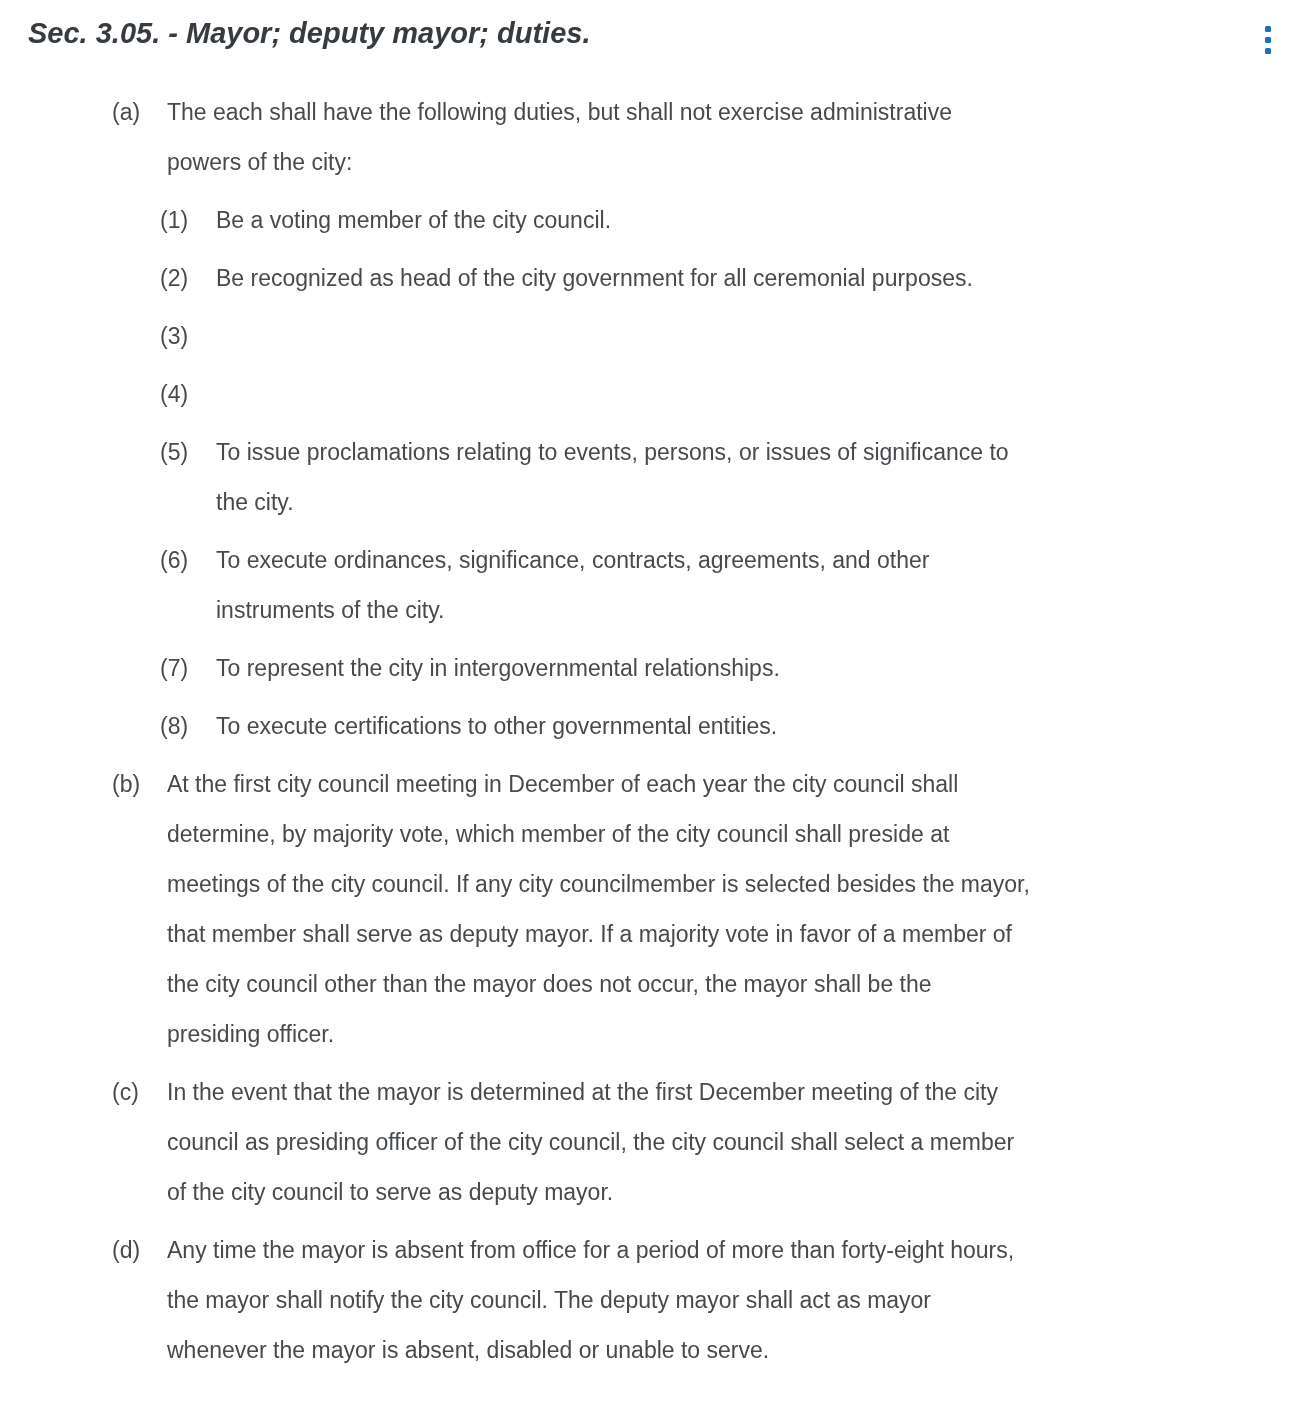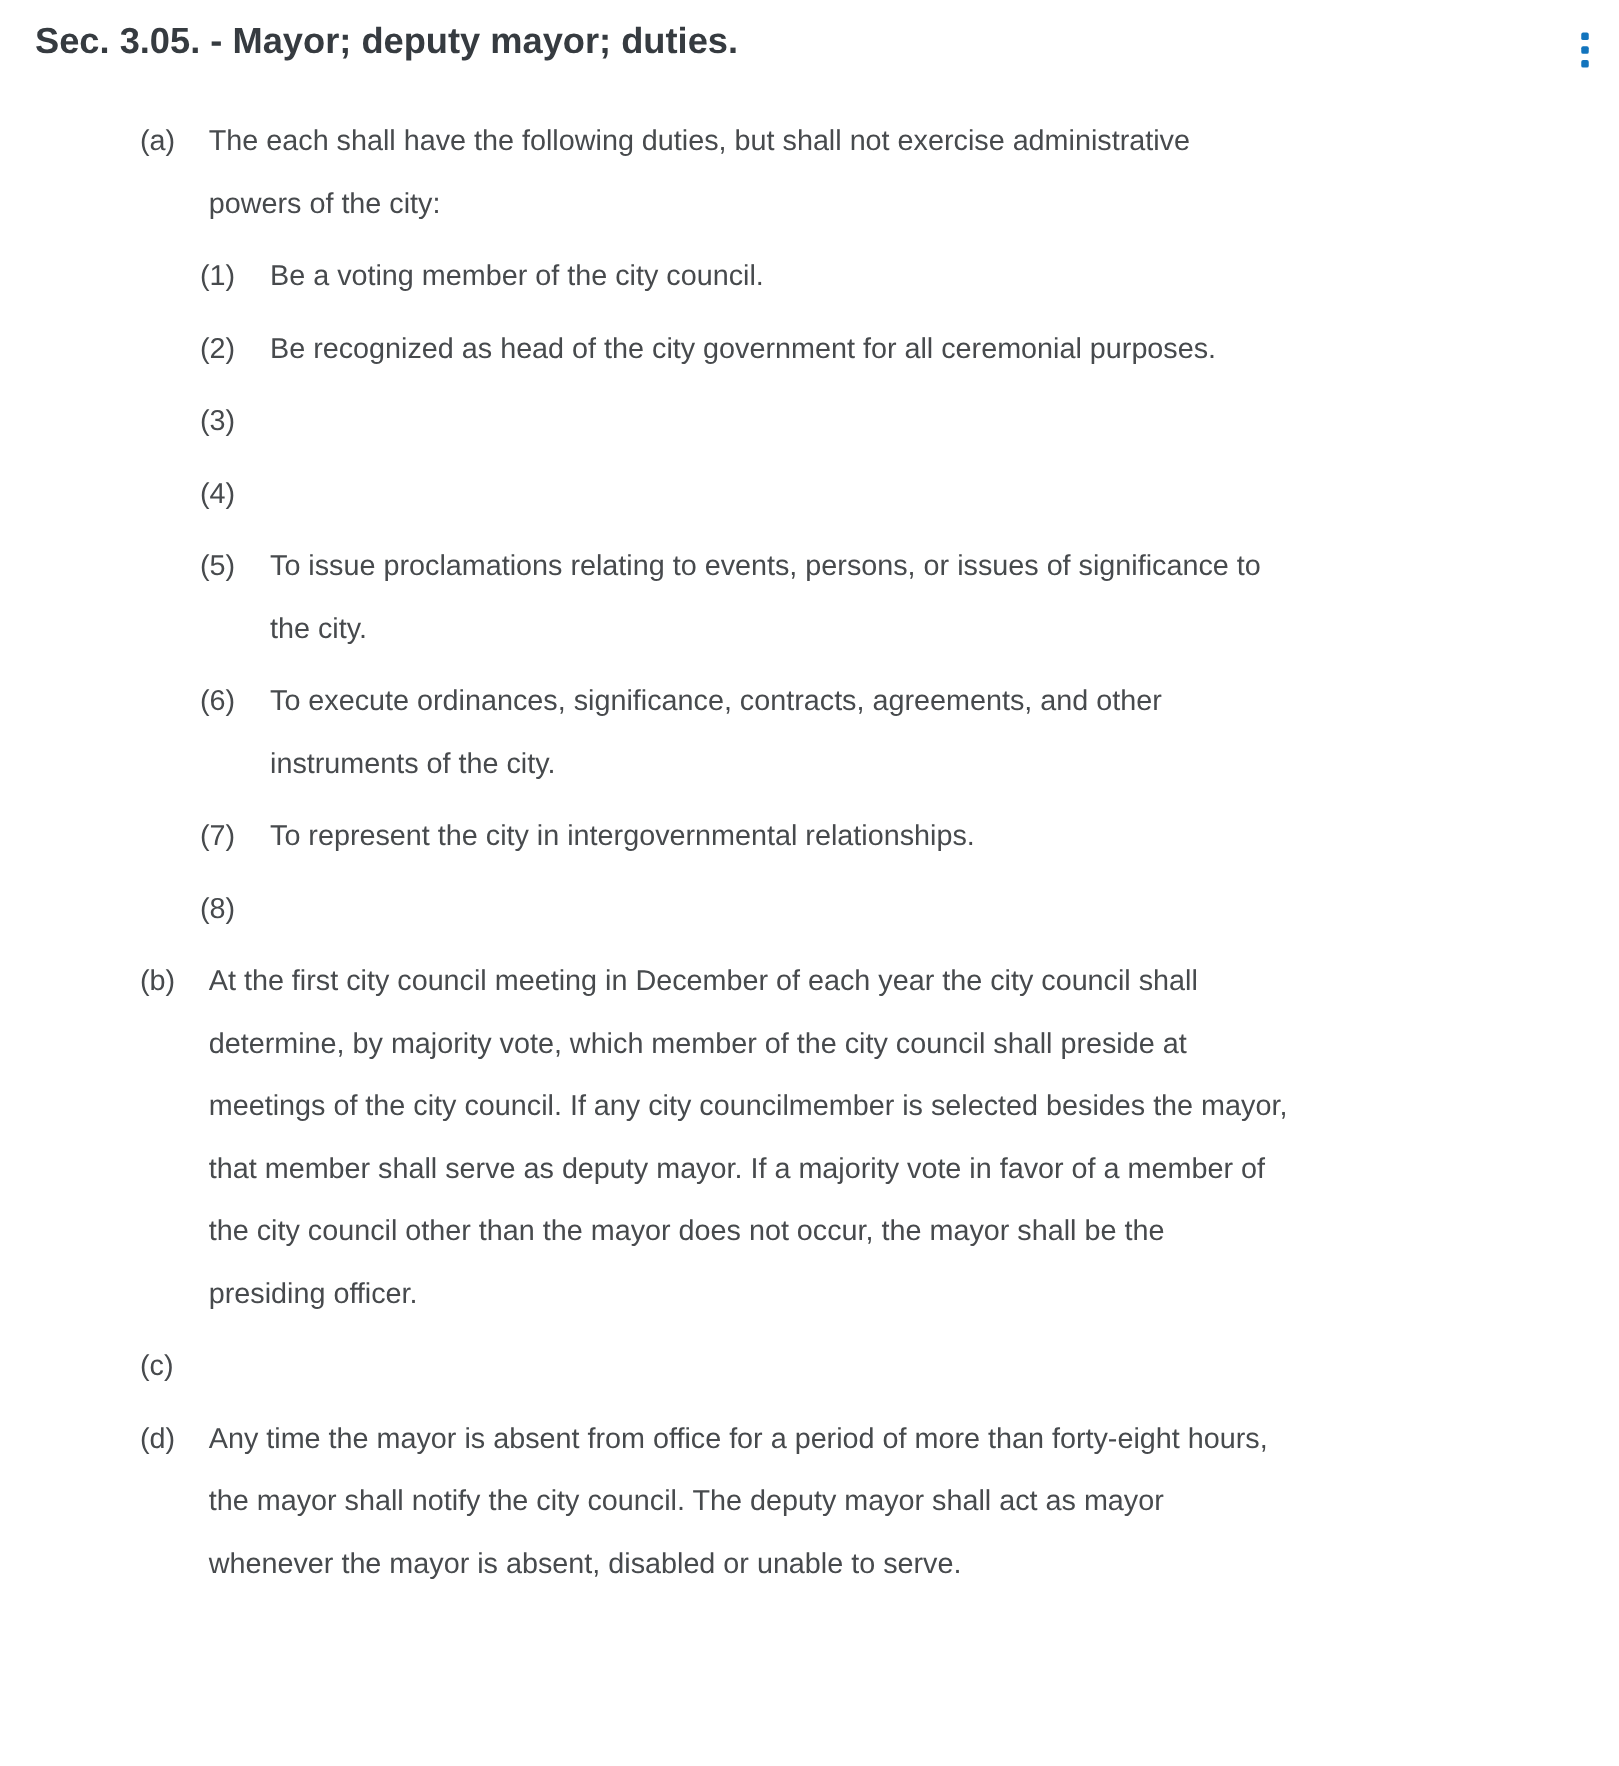--- a/index.html
+++ b/index.html
@@ -4,21 +4,21 @@
 <style>
   * { margin:0; padding:0; box-sizing:border-box; }
   html, body { background:#ffffff; }
   body {
     width:1295px; height:1413px; overflow:hidden;
     font-family:"Liberation Sans","DejaVu Sans",sans-serif;
     -webkit-font-smoothing:antialiased;
   }
   .section-doc { padding-top:12px; }
 
-  .section-header { position:relative; padding:0 48px 0 28px; margin-bottom:33px; }
+  .section-header { position:relative; padding:0 48px 0 28px; margin-bottom:33px;font-style:italic; }
   .section-title {
     font-size:29px; line-height:42px; font-weight:700;
     color:#363b40; letter-spacing:0;
   }
   .options-btn {
     position:absolute; top:10px; right:18px;
     background:transparent; border:none; cursor:pointer; padding:4px 6px;
   }
   .kebab-icon { display:flex; flex-direction:column; gap:5px; }
   .kebab-icon .dot { width:6px; height:6px; border-radius:1.5px; background:#1274bd; }
@@ -91,34 +91,38 @@
 instruments of the city.</span>
     </div>
 
     <div class="para lvl2">
       <span class="label">(7)</span>
       <span class="text">To represent the city in intergovernmental relationships.</span>
     </div>
 
     <div class="para lvl2">
       <span class="label">(8)</span>
+      <span class="text">To execute certifications to other governmental entities.</span>
     </div>
 
     <div class="para lvl1">
       <span class="label">(b)</span>
       <span class="text">At the first city council meeting in December of each year the city council shall
 determine, by majority vote, which member of the city council shall preside at
 meetings of the city council. If any city councilmember is selected besides the mayor,
 that member shall serve as deputy mayor. If a majority vote in favor of a member of
 the city council other than the mayor does not occur, the mayor shall be the
 presiding officer.</span>
     </div>
 
     <div class="para lvl1">
       <span class="label">(c)</span>
+      <span class="text">In the event that the mayor is determined at the first December meeting of the city
+council as presiding officer of the city council, the city council shall select a member
+of the city council to serve as deputy mayor.</span>
     </div>
 
     <div class="para lvl1">
       <span class="label">(d)</span>
       <span class="text">Any time the mayor is absent from office for a period of more than forty-eight hours,
 the mayor shall notify the city council. The deputy mayor shall act as mayor
 whenever the mayor is absent, disabled or unable to serve.</span>
     </div>
 
   </div>

